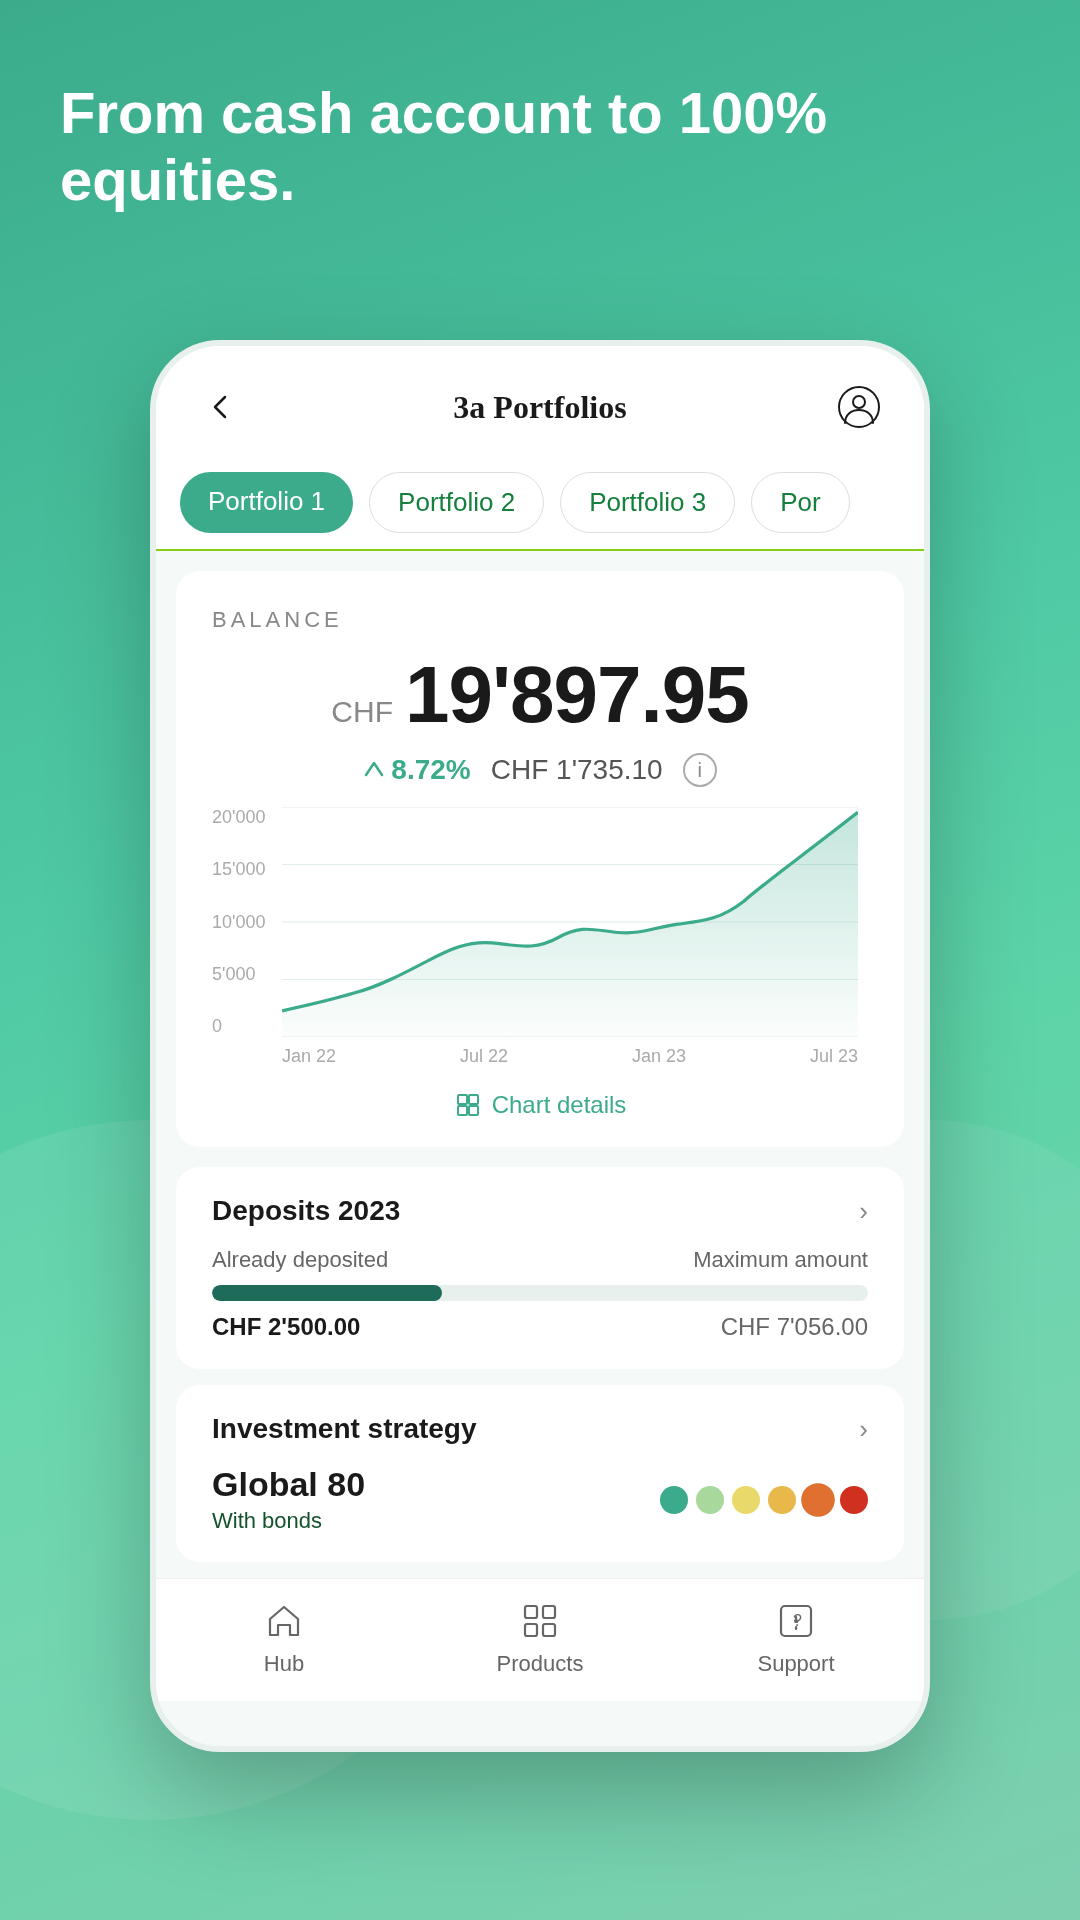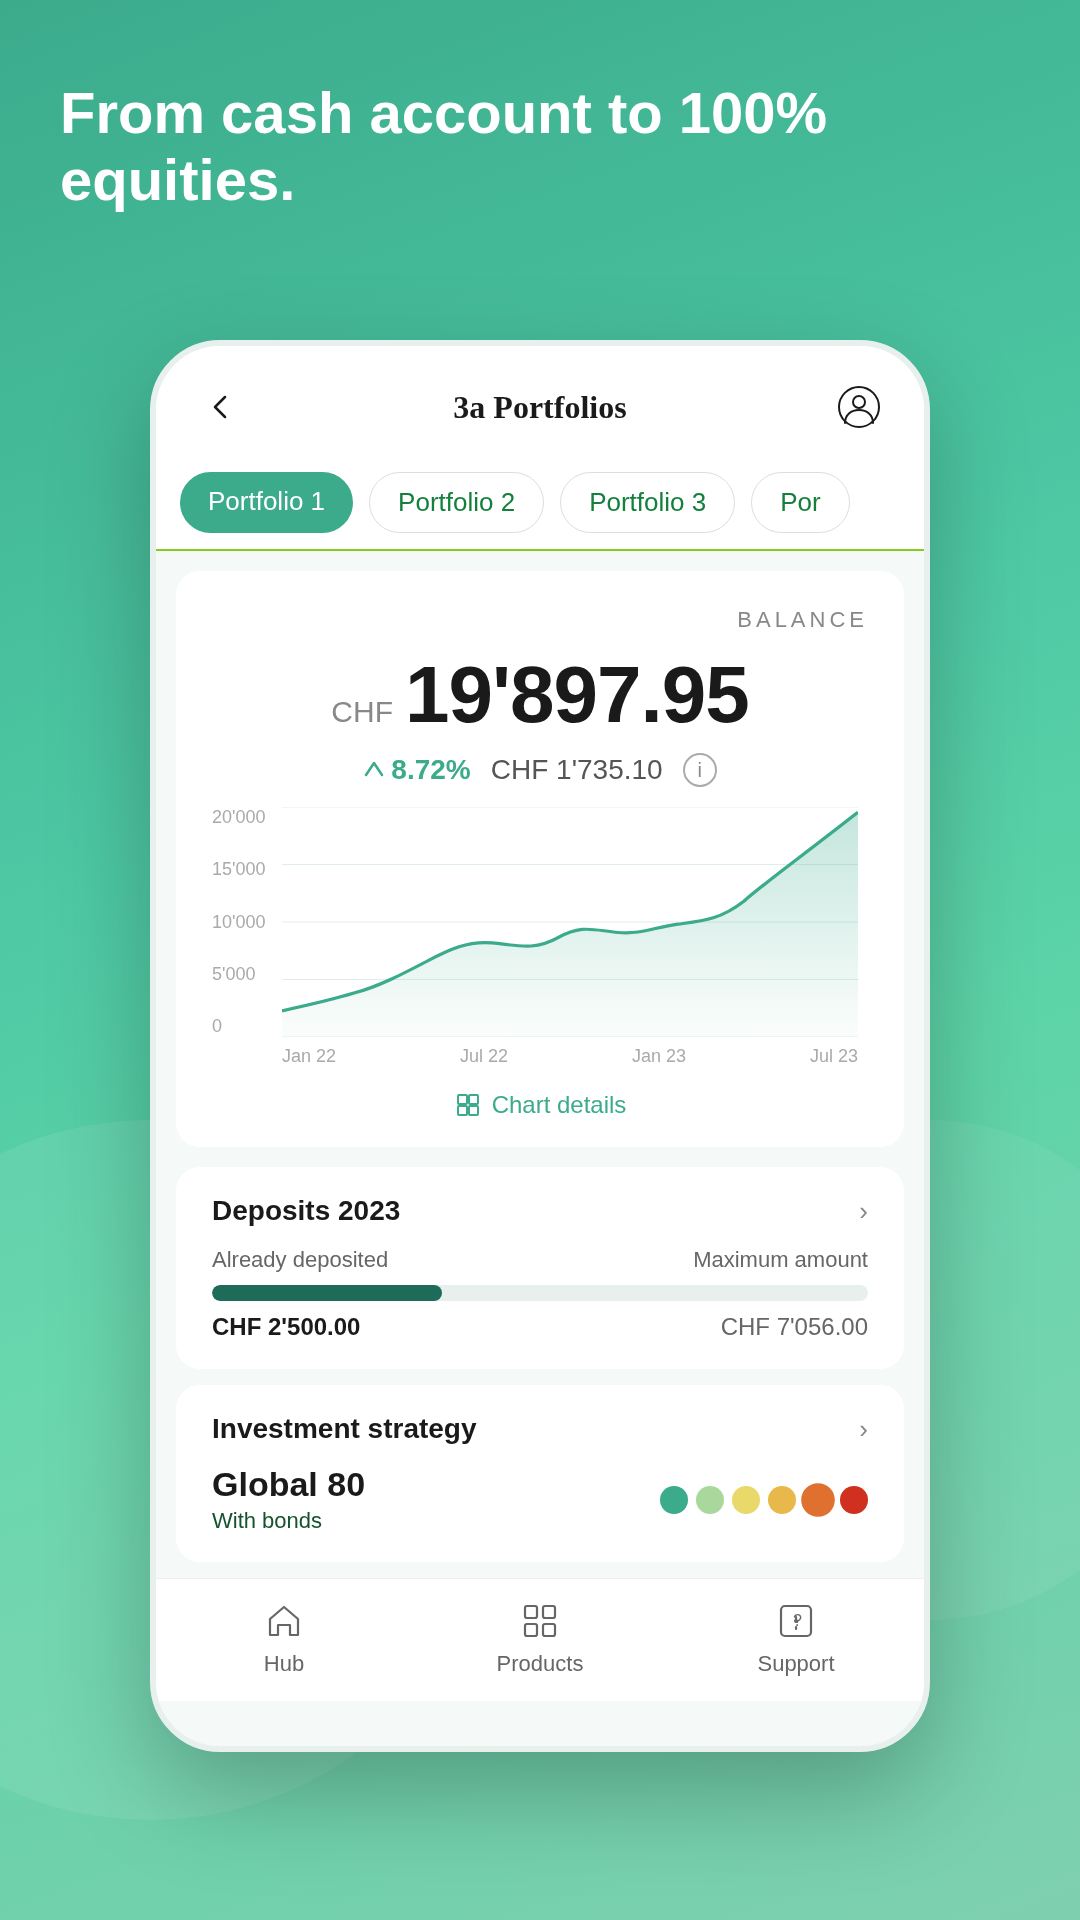--- a/index.html
+++ b/index.html
@@ -131,34 +131,35 @@
 
     
     .balance-section {
       background: white;
       margin: 20px;
       border-radius: 24px;
       padding: 36px 36px 20px;
     }
 
     .balance-label {
-      text-align: right;
+      text-align: left;
       font-size: 22px;
       letter-spacing: 4px;
       color: #888;
       font-weight: 500;
-      margin-bottom: 16px;
+      margin-bottom: 0;
     }
 
     .balance-amount {
       text-align: center;
       display: flex;
       align-items: baseline;
       justify-content: center;
       gap: 12px;
+      margin-top: 16px;
     }
 
     .balance-currency {
       font-size: 30px;
       color: #888;
       font-weight: 400;
     }
 
     .balance-value {
       font-size: 80px;

